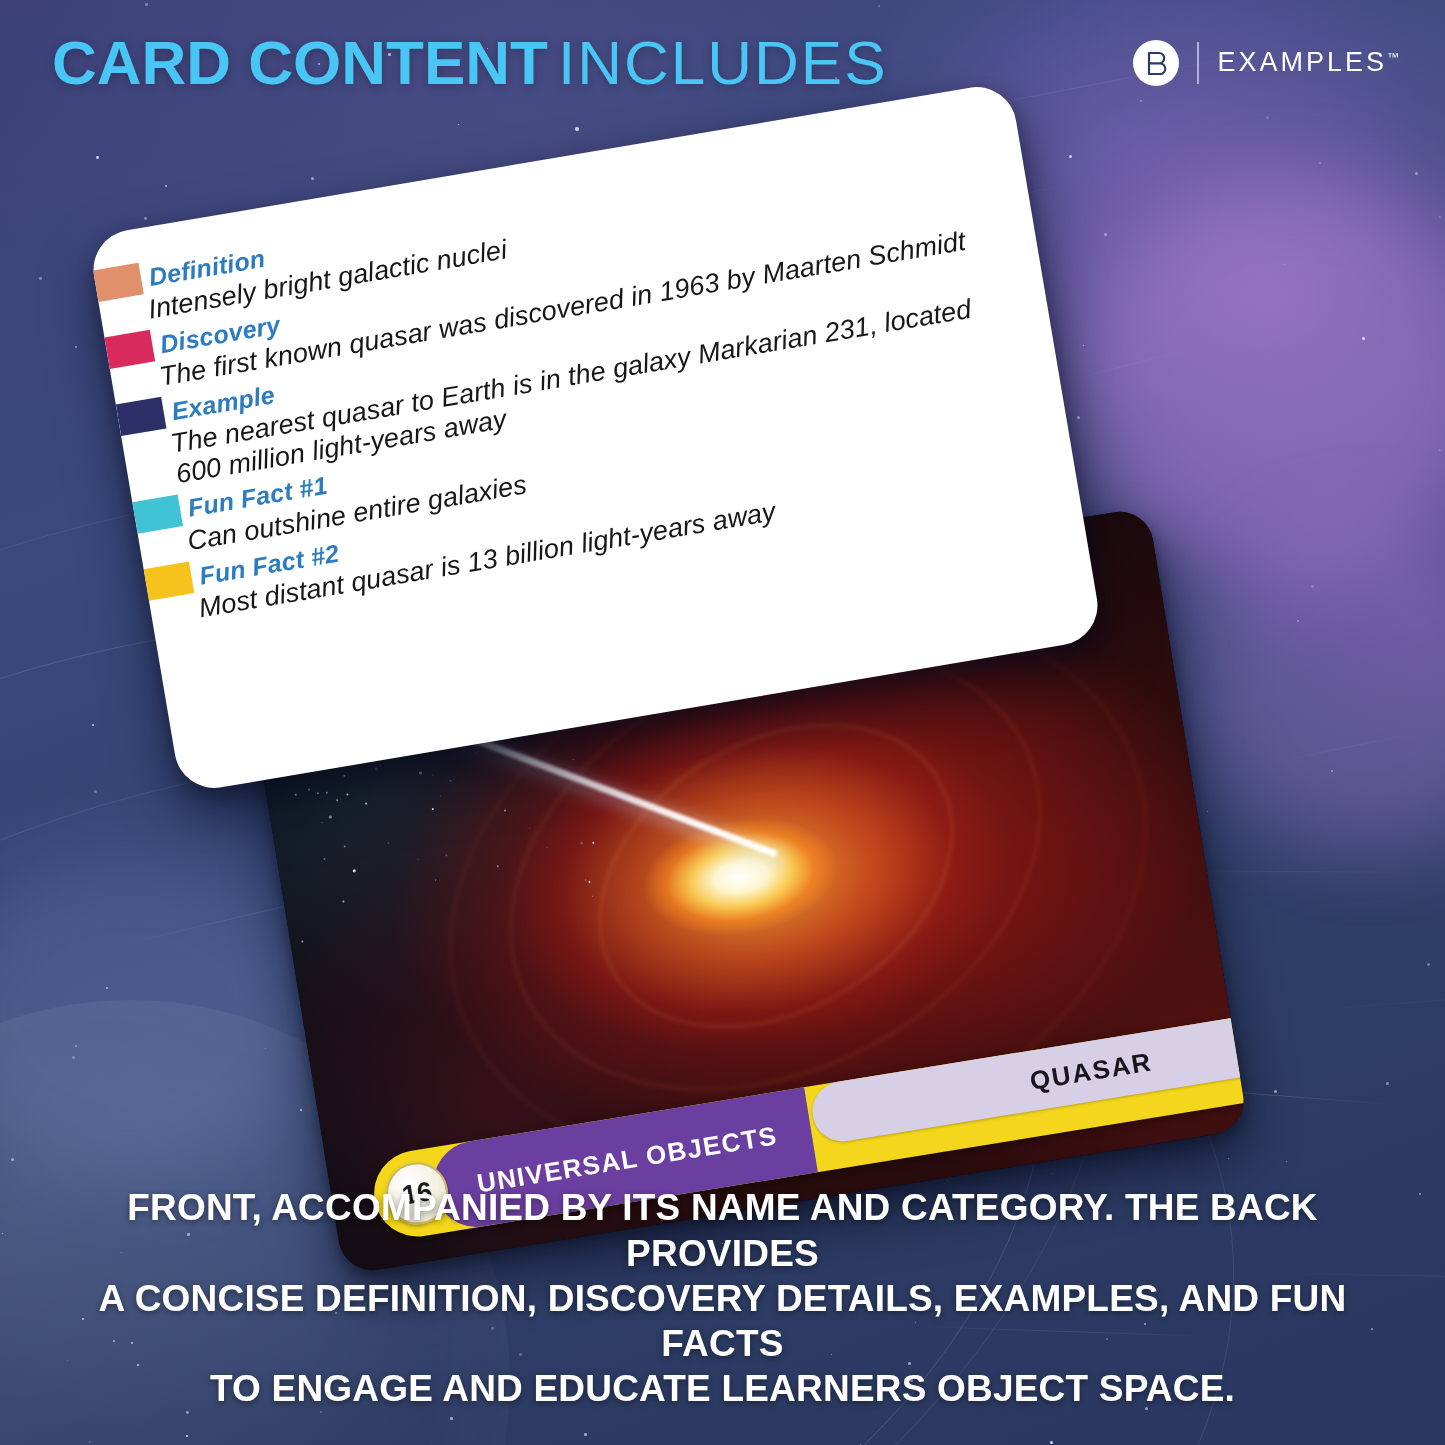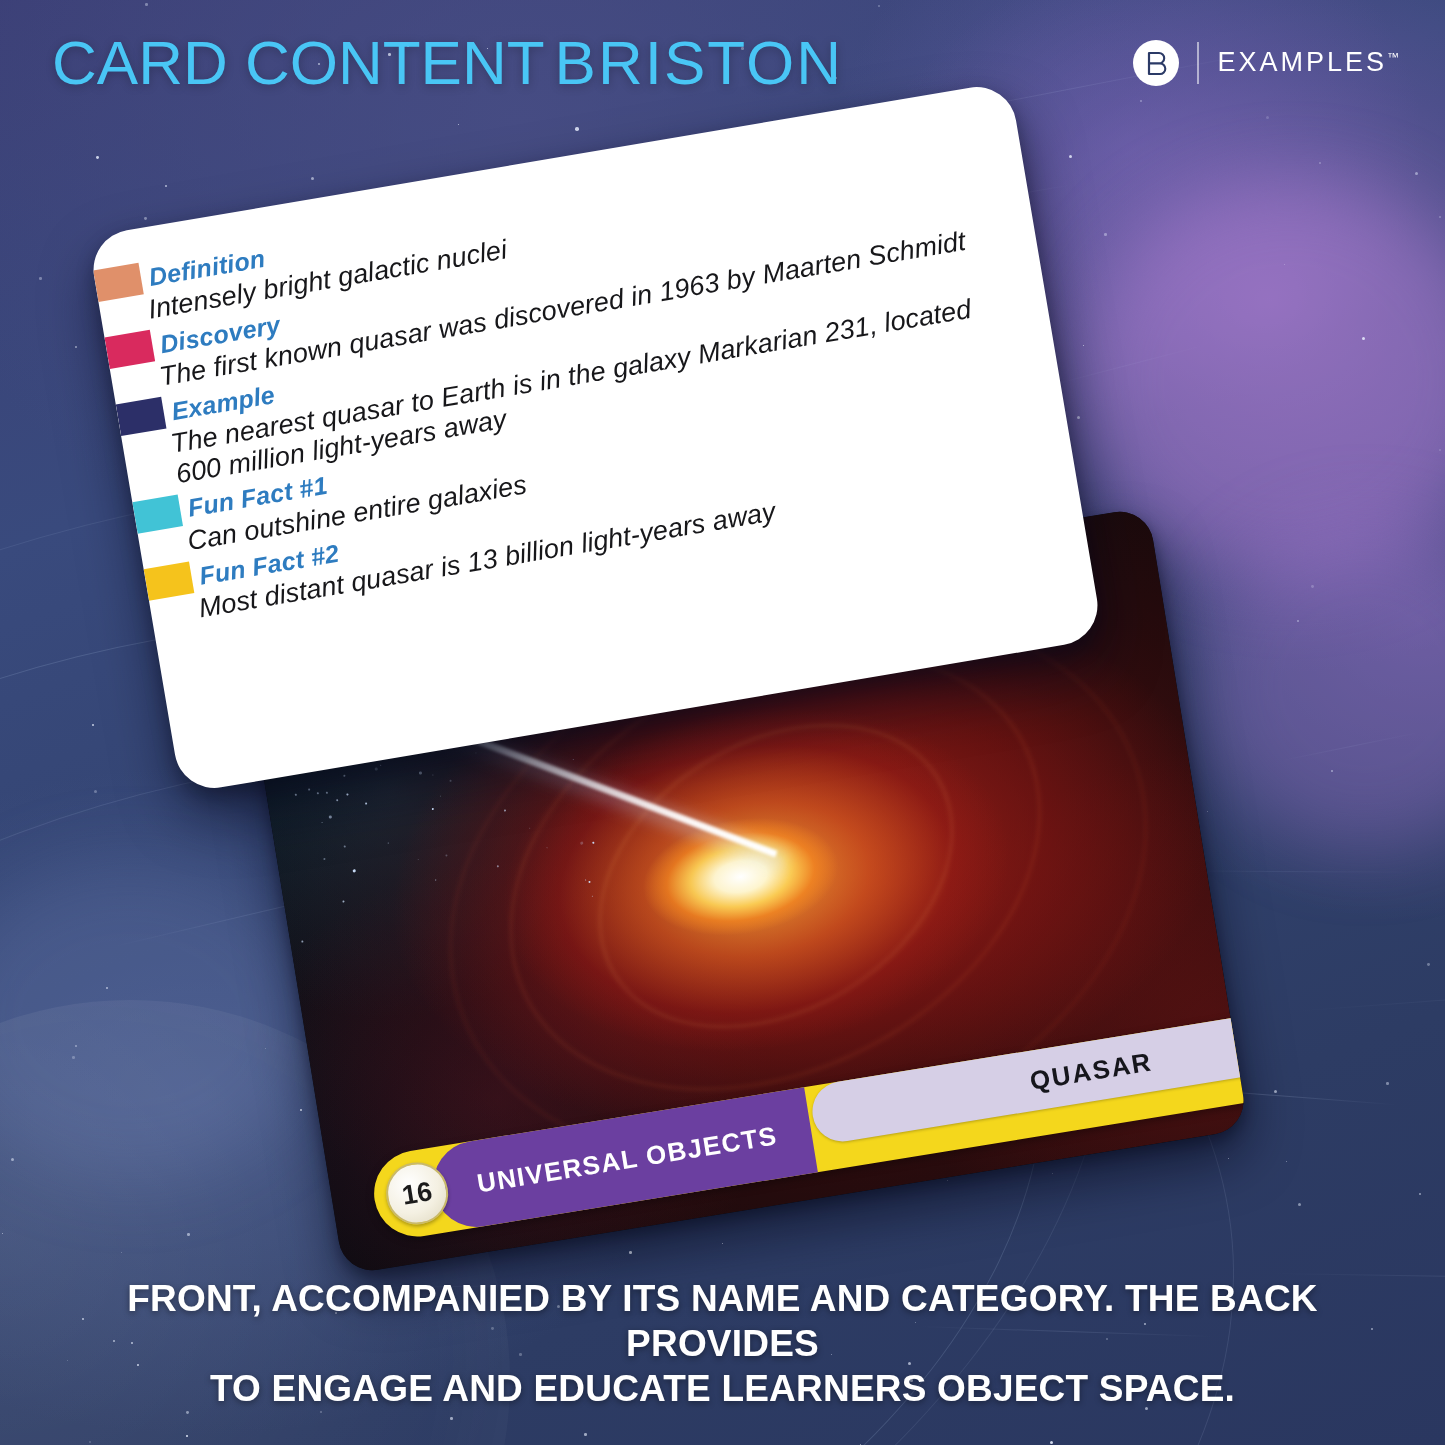--- a/index.html
+++ b/index.html
@@ -55,21 +55,21 @@
     position:absolute; left:0; top:0; width:100%; height:125px;
     display:flex; align-items:center; justify-content:space-between;
     padding:0 46px 0 52px;
     z-index:40;
   }
   .title{
     font-size:62px; letter-spacing:-.5px; white-space:nowrap;
     color:#49c6f5;
     text-shadow:0 2px 10px rgba(0,0,0,.25);
   }
-  .title .bold{ font-weight:normal; letter-spacing:0px;margin-top:35px; }
+  .title .bold{ font-weight:bold; letter-spacing:0px;margin-top:35px; }
   .title .light{ font-weight:400; letter-spacing:2px; margin-left:10px; }
 
   .brand{ display:flex; align-items:center; gap:18px; }
   .brand-mark{
     width:46px; height:46px; border-radius:50%;
     background:#ffffff;
     display:flex; align-items:center; justify-content:center;
   }
   .brand-mark svg{ display:block; }
   .brand-div{ width:2px; height:42px; background:rgba(255,255,255,.55); }
@@ -413,21 +413,21 @@
       <span class="streak" style="left:107px;top:904px;width:370px;transform:rotate(-13.3deg);opacity:0.34"></span>
       <span class="streak" style="left:798px;top:128px;width:155px;transform:rotate(-11.6deg);opacity:0.13"></span>
       <span class="streak" style="left:542px;top:526px;width:261px;transform:rotate(3.8deg);opacity:0.22"></span>
       <span class="streak" style="left:148px;top:401px;width:451px;transform:rotate(2.3deg);opacity:0.32"></span>
       <span class="streak" style="left:370px;top:1286px;width:162px;transform:rotate(-0.8deg);opacity:0.13"></span>
     </div>
 </div>
 
 <div class="header">
   <div class="title">
-    <span class="bold">CARD CONTENT</span><span class="light">BRISTON</span>
+    <span class="bold">CARD CONTENT</span><span class="light">INCLUDES</span>
   </div>
   <div class="brand">
     <div class="brand-mark">
       <svg width="30" height="30" viewBox="0 0 30 30" aria-hidden="true">
         <path d="M8 5 H18 a5.2 5.2 0 0 1 0 10.4 H8 Z M8 15.4 H19 a5.3 5.3 0 0 1 0 10.6 H8 Z" fill="none" stroke="#2b3a66" stroke-width="2.1" stroke-linejoin="round"></path>
         <line x1="8" y1="5" x2="8" y2="26" stroke="#2b3a66" stroke-width="2.1"></line>
       </svg>
     </div>
     <div class="brand-div"></div>
     <div class="brand-name"><span>EXAMPLES</span><span class="tm">™</span></div>
@@ -563,14 +563,15 @@
         <span class="sec-title">Fun Fact #2</span>
       </div>
       <div class="sec-body">Most distant quasar is 13 billion light-years away</div>
     </div>
 
   </div>
 </div>
 
 <div class="footer">
   <p>FRONT, ACCOMPANIED BY ITS NAME AND CATEGORY. THE BACK PROVIDES</p>
+  <p>A CONCISE DEFINITION, DISCOVERY DETAILS, EXAMPLES, AND FUN FACTS</p>
   <p>TO ENGAGE AND EDUCATE LEARNERS OBJECT SPACE.</p>
 </div>
 
 </body></html>

